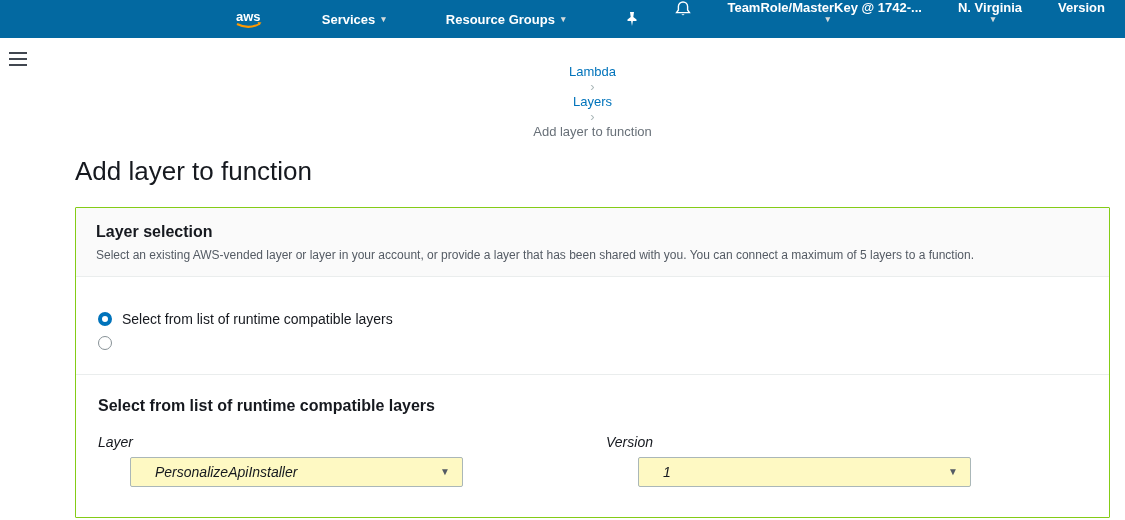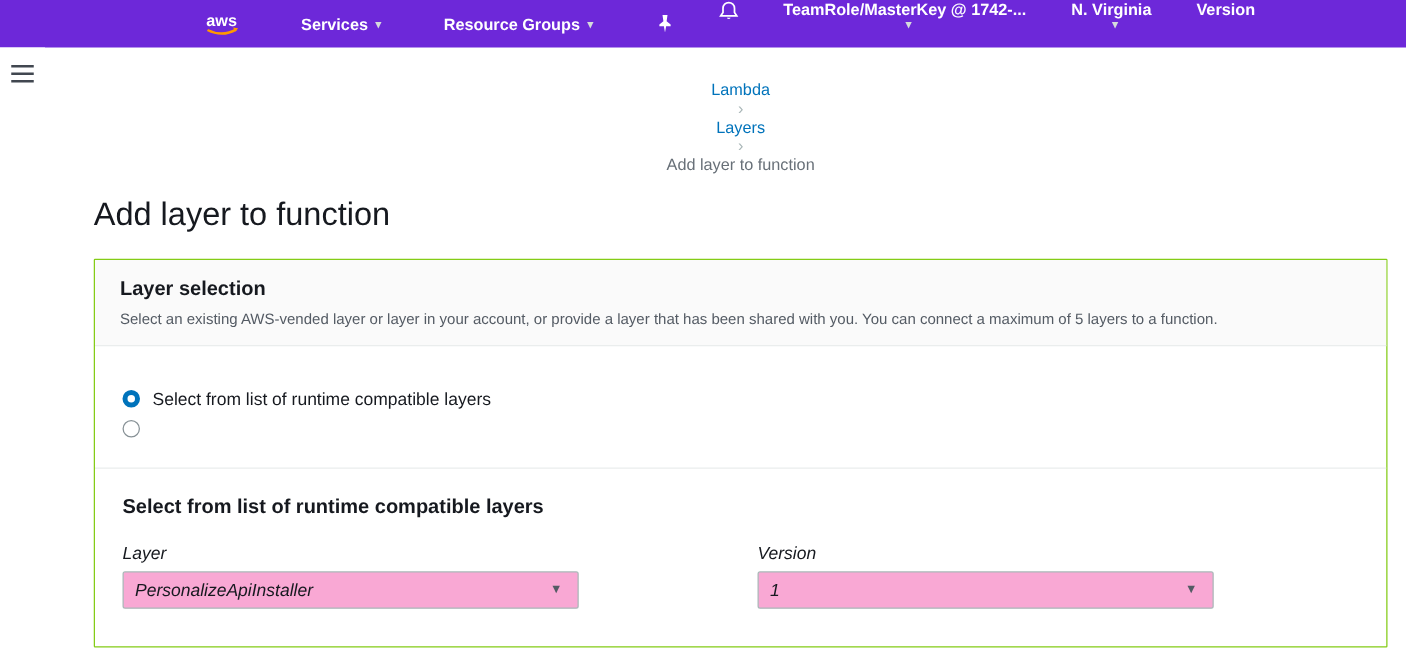--- a/index.html
+++ b/index.html
@@ -7,39 +7,39 @@
     width: 1125px; height: 520px;
     font-family: "Liberation Sans", sans-serif;
     background: #ffffff;
     overflow: hidden;
     color: #16191f;
   }
 
   
   .topnav {
     height: 38px;
-    background: #6d28d9;
+    background: #0369a1;
     display: flex;
     align-items: center;
-    justify-content: center;
+    justify-content: flex-end;
     color: #ffffff;
     font-size: 13px;
   }
   .nav-left { display: flex; align-items: center; height: 100%; }
   .nav-right { display: flex; align-items: center; height: 100%; padding-right: 14px; }
   .logo { margin-left: 58px; display: flex; align-items: center; cursor: pointer; }
   .nav-item {
     display: flex; align-items: center;
     height: 100%;
     padding: 0 6px;
     font-weight: 700;
     cursor: pointer;
     white-space: nowrap;
   }
-  .nav-left .nav-item { margin-left: 38px; }
+  .nav-left .nav-item { margin-left: 48px; }
   .nav-right .nav-item { margin-left: 24px; flex-direction: column; }
   .chev {
     font-size: 9px;
     margin-left: 6px;
     color: #d5dbdb;
     line-height: 1;
   }
   .icon-item svg { display: block; }
 
   
@@ -136,27 +136,28 @@
     display: flex;
     margin-top: 19px;
   }
   .field { width: 365px; font-style: italic; }
   .field + .field { margin-left: 143px; }
   .field-label { font-size: 14px; color: #16191f; margin-bottom: 7px; }
   .select-box {
     height: 30px;
     border: 1px solid #aab7b8;
     border-radius: 2px;
-    background: #f9a8d4;
+    background: #fef9c3;
     display: flex;
     align-items: center;
     justify-content: space-between;
-    padding: 0 12px 0 9px;
+    padding: 0 12px 0 24px;
     font-size: 14px;
     cursor: pointer;
+    margin-left: 32px;
   }
   .select-chev { font-size: 10px; color: #545b64; line-height: 1; }
 
   
   .footer-actions {
     width: 1035px;
     margin-top: 21px;
     display: flex;
     align-items: center;
     justify-content: flex-end;

